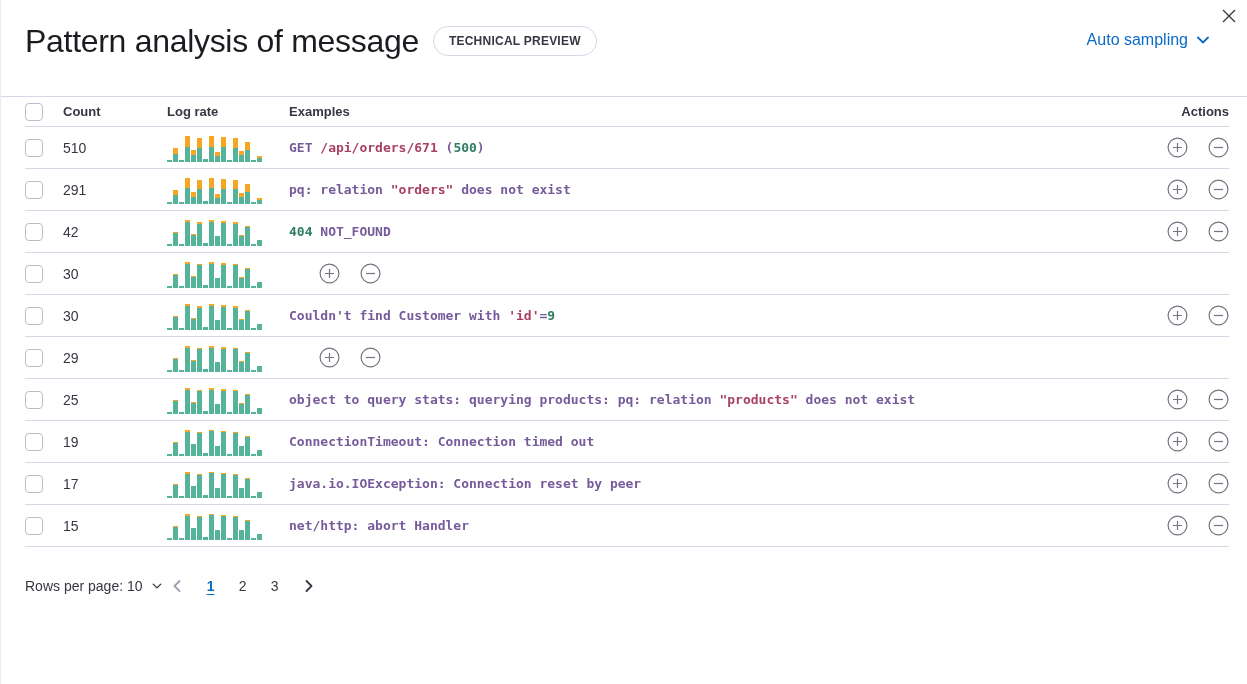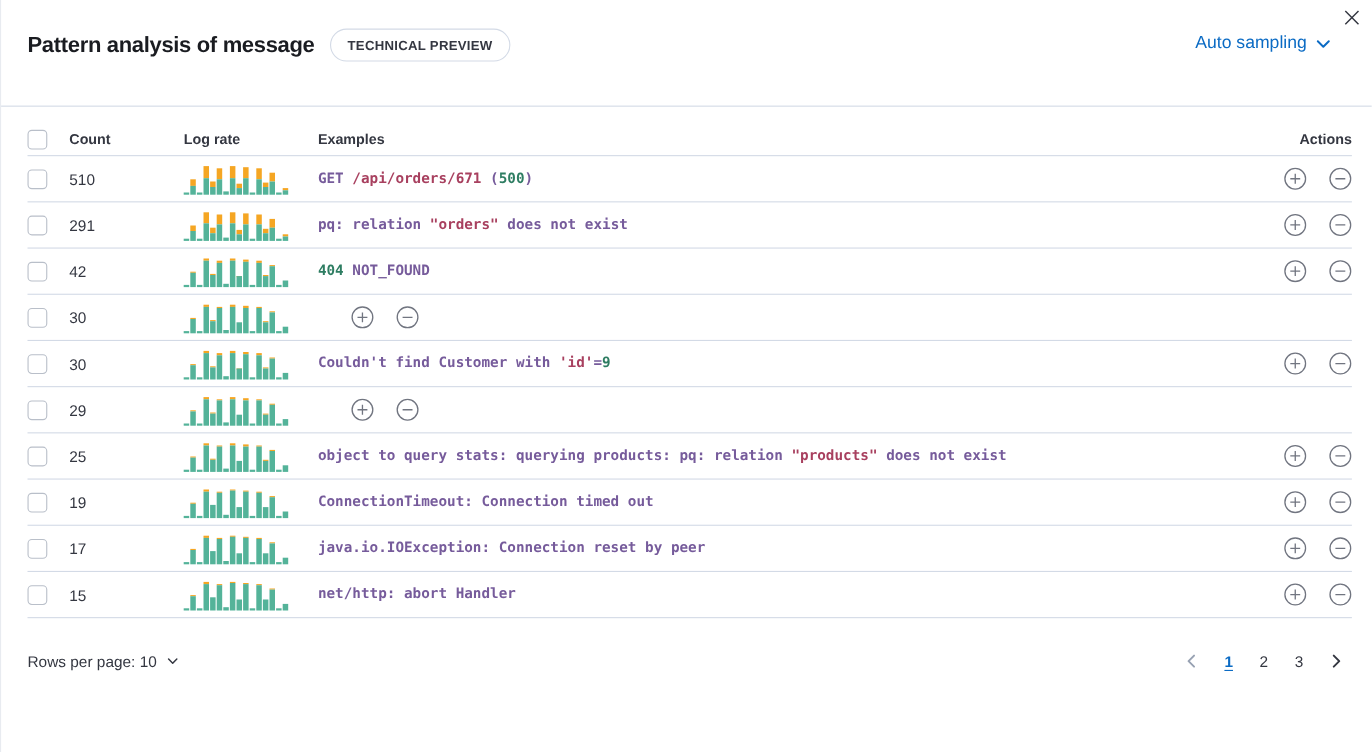--- a/index.html
+++ b/index.html
@@ -14,30 +14,30 @@
     --tok-red:#a8405f;
     --tok-green:#2e7d62;
   }
   html,body{margin:0;padding:0;background:#fff;}
   body{width:1247px;height:684px;overflow:hidden;font-family:"Liberation Sans",sans-serif;color:var(--text);}
   .flyout{position:relative;width:1247px;height:684px;box-sizing:border-box;border-left:1px solid #e8ebf0;background:#fff;}
 
   
   .flyout-header{position:relative;height:97px;box-sizing:border-box;border-bottom:1px solid var(--border);padding:24px 24px 0 24px;}
   .title-row{display:flex;align-items:center;gap:14px;}
-  .page-title{font-size:20px;font-weight:700;color:var(--text-dark);letter-spacing:-0.3px;margin:0;line-height:34px;}
+  .page-title{font-size:32px;font-weight:400;color:var(--text-dark);letter-spacing:-0.3px;margin:0;line-height:34px;}
   .tech-badge{display:inline-flex;align-items:center;height:28px;padding:0 15px;border:1px solid var(--border);border-radius:15px;font-size:12px;font-weight:700;color:var(--text);letter-spacing:.02em;background:#fff;}
   .close-btn{position:absolute;top:4px;right:6px;width:24px;height:24px;display:flex;align-items:center;justify-content:center;background:none;border:none;cursor:pointer;padding:0;}
   .sampling-btn{position:absolute;top:31px;right:36px;display:flex;align-items:center;gap:7px;background:none;border:none;cursor:pointer;color:var(--accent-blue);font-size:16px;font-family:"Liberation Sans",sans-serif;padding:0;}
 
   
   .content{padding:0 18px 0 24px;}
   .summary{margin-top:42px;font-size:16px;color:var(--text);}
 
-  .ptable{margin-top:15px;}
+  .ptable{}
   .thead-row{display:flex;align-items:center;height:29px;border-bottom:1px solid var(--border);}
   .trow{display:flex;align-items:center;height:41px;border-bottom:1px solid var(--border);}
   .col-check{width:38px;display:flex;align-items:center;}
   .col-count{width:104px;font-size:14px;}
   .col-spark{width:122px;display:flex;align-items:flex-end;}
   .col-examples{flex:1;min-width:0;overflow:hidden;white-space:nowrap;}
   .col-actions{width:92px;display:flex;justify-content:flex-end;align-items:center;gap:20px;}
   .th{font-size:13px;font-weight:700;color:var(--text);}
   .th-actions{text-align:right;width:100%;}
 
@@ -49,21 +49,21 @@
   .sp-seg-teal{background:var(--spark-teal);}
 
   .example-text{font-family:"DejaVu Sans Mono",monospace;font-size:13px;font-weight:700;}
   .tok-p{color:var(--tok-purple);}
   .tok-r{color:var(--tok-red);}
   .tok-g{color:var(--tok-green);}
 
   .icon-btn{background:none;border:none;padding:0;cursor:pointer;display:flex;align-items:center;}
 
   
-  .footer{display:flex;justify-content:space-between;align-items:center;margin-top:27px;padding:0 18px 0 24px;gap:36px;}
+  .footer{display:flex;justify-content:flex-start;align-items:center;margin-top:27px;padding:0 18px 0 24px;}
   .rows-per-page{display:flex;align-items:center;gap:8px;background:none;border:none;cursor:pointer;font-size:14px;color:var(--text);font-family:"Liberation Sans",sans-serif;padding:0;}
   .pagination{display:flex;align-items:center;gap:8px;}
   .page-num{min-width:24px;height:24px;display:flex;align-items:center;justify-content:center;font-size:14px;color:var(--text);background:none;border:none;cursor:pointer;font-family:"Liberation Sans",sans-serif;padding:0 4px;}
   .page-num.active{color:var(--accent-blue);font-weight:700;text-decoration:underline;text-underline-offset:3px;}
   .pg-chevron{background:none;border:none;padding:0 6px;cursor:pointer;display:flex;align-items:center;}
 </style>
 </head>
 <body>
 
 <div class="flyout">

